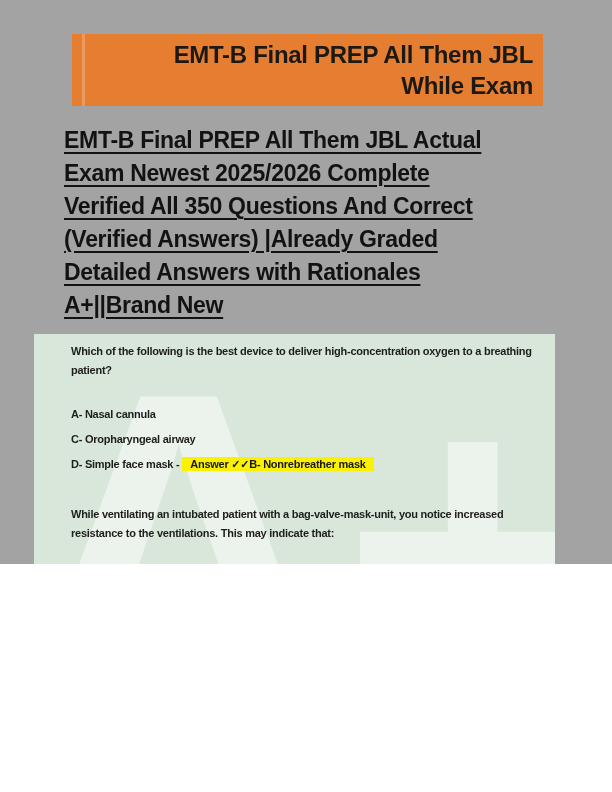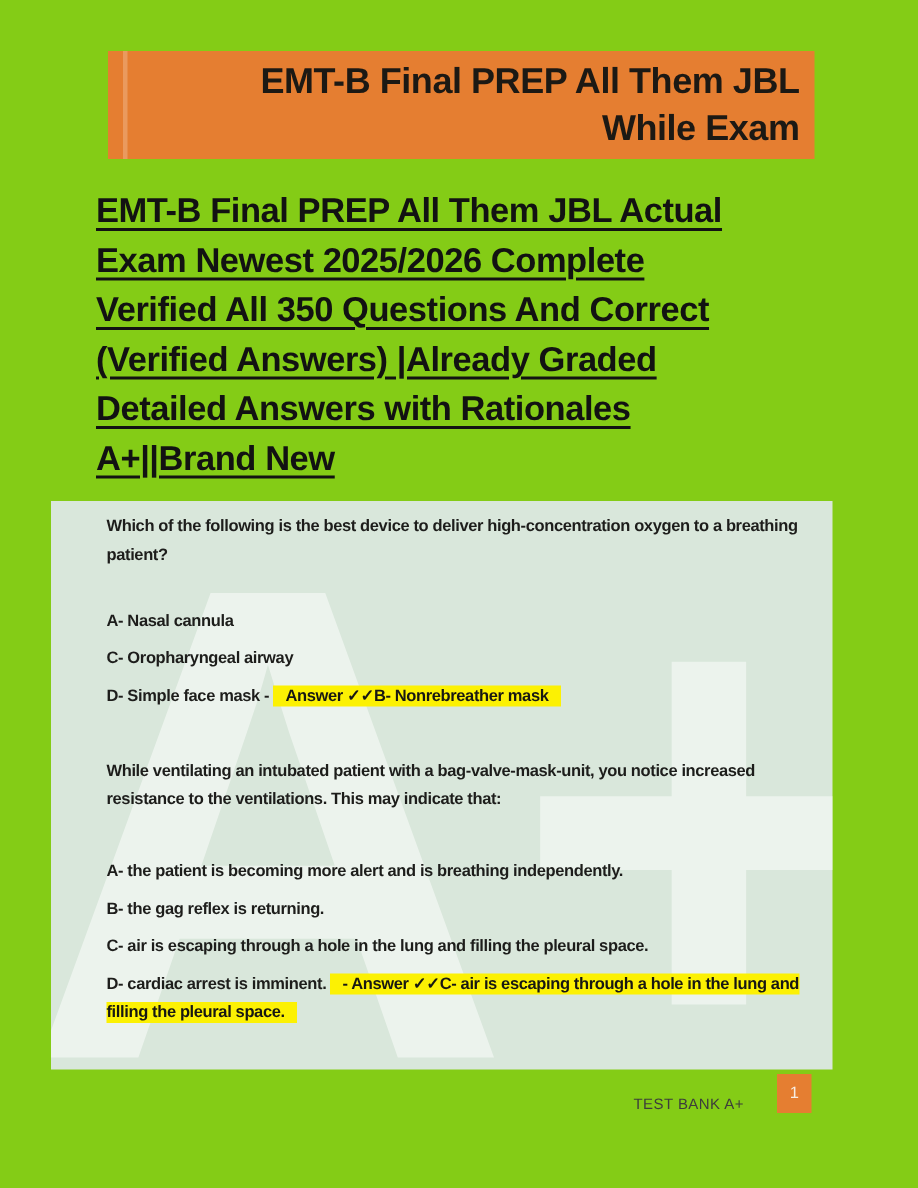--- a/index.html
+++ b/index.html
@@ -1,20 +1,20 @@
 <!DOCTYPE html>
 <html><head>
 <meta charset="utf-8">
 <style>
   * { margin:0; padding:0; box-sizing:border-box; }
   html,body { background:#ffffff; }
   body { font-family:"Liberation Sans", sans-serif; }
   .page {
-    position:relative; width:612px; height:792px;
-    background:#84cc16; overflow:hidden; margin:0 auto;
+    position:relative; width:612px; height:564px;
+    background:#a3a3a3; overflow:hidden; margin:0 auto;
   }
 
   
   .banner {
     position:absolute; left:72px; top:34px; width:471px; height:72px;
     background:#E57E31;
     display:flex; flex-direction:column; justify-content:center; align-items:flex-end;
     padding-right:10px;
   }
   .banner .stripe {

